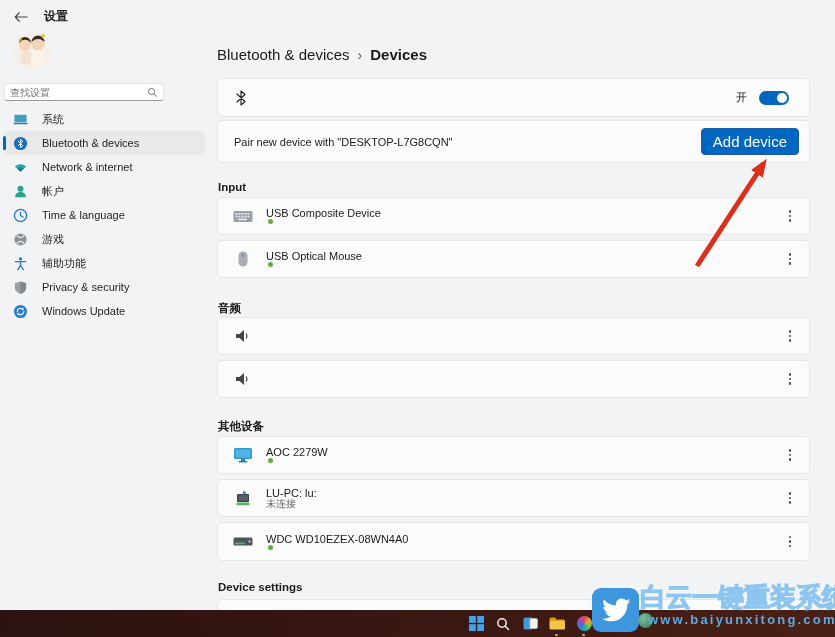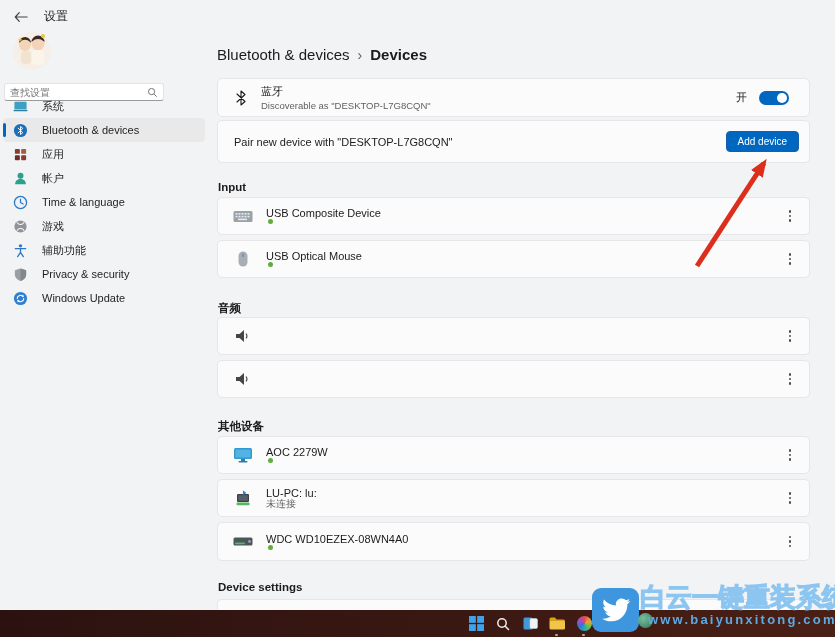--- a/index.html
+++ b/index.html
@@ -4,37 +4,37 @@
 <style>
   * { margin:0; padding:0; box-sizing:border-box; }
   html,body { width:835px; height:637px; overflow:hidden; }
   body {
     position:relative;
     font-family:"Liberation Sans","DejaVu Sans",sans-serif;
     background:#f2f3f5;
     color:#1b1b1b;
   }
   
-  .titlebar { position:absolute; top:8px; left:14px; display:flex; align-items:center; gap:16px; }
+  .titlebar { position:absolute; top:8px; left:14px; display:flex; align-items:center; gap:16px;font-weight:bold; }
   .back-btn { width:14px; height:12px; cursor:pointer; }
   .app-title { font-size:12px; color:#1b1b1b; }
 
   
   .avatar { position:absolute; left:12px; top:30px; width:40px; height:42px; }
   .searchbox {
     position:absolute; left:4px; top:83px; width:160px; height:18px;
     background:#fff; border:1px solid #e3e3e3; border-bottom:1px solid #9a9a9a;
     border-radius:3px; display:flex; align-items:center; padding:0 5px;
   }
   .searchbox input {
     flex:1; border:none; outline:none; font-size:10px; background:transparent;
     font-family:inherit; color:#333; min-width:0;
   }
   .searchbox input::placeholder { color:#767676; }
-  .nav { position:absolute; left:3px; top:94px; width:202px; }
+  .nav { position:absolute; left:3px; top:107px; width:202px; }
   .nav-item {
     position:relative; height:24px; display:flex; align-items:center;
     padding-left:10px; border-radius:4px; cursor:pointer;
   }
   .nav-item.selected { background:#e9e9ea; }
   .nav-pill {
     position:absolute; left:0; top:5px; width:3px; height:14px;
     border-radius:2px; background:#0067c0;
   }
   .nav-icon { width:15px; height:15px; margin-right:14px; flex:0 0 auto; display:flex; align-items:center; justify-content:center; }
@@ -55,21 +55,21 @@
   .bt-title { font-size:11px; color:#1b1b1b; }
   .bt-sub { font-size:9.5px; color:#616161; margin-top:1px; }
   .bt-right { margin-left:auto; display:flex; align-items:center; gap:12px; }
   .toggle-label { font-size:11px; color:#1b1b1b; }
   .toggle { width:30px; height:14px; border-radius:8px; background:#0067c0; position:relative; cursor:pointer; }
   .toggle-knob { position:absolute; right:2px; top:2px; width:10px; height:10px; border-radius:50%; background:#fff; }
 
   .pair-card { top:120px; height:43px; display:flex; align-items:center; padding:0 10px 0 16px; }
   .pair-text { font-size:11px; color:#1b1b1b; }
   .add-btn {
-    margin-left:auto; background:#0067c0; color:#fff; font-size:10px;
+    margin-left:auto; background:#0067c0; color:#fff; font-size:15px;
     padding:4px 11px; border-radius:4px; border:1px solid #1a5ea8; cursor:pointer;
     font-family:inherit;
   }
 
   .section-label { position:absolute; left:218px; font-size:11.5px; font-weight:700; color:#1b1b1b; }
 
   .dev-row { height:38px; display:flex; align-items:center; padding:0 10px 0 14px; }
   .dev-icon { width:22px; height:18px; margin-right:12px; display:flex; align-items:center; justify-content:center; flex:0 0 auto; }
   .dev-main { display:flex; flex-direction:column; justify-content:center; gap:0; }
   .dev-name { font-size:11px; color:#1b1b1b; line-height:11px; }
@@ -159,33 +159,31 @@
     <span class="nav-pill"></span>
     <span class="nav-icon">
       <svg width="15" height="15" viewBox="0 0 16 16">
           <circle cx="8" cy="8" r="7" fill="#1a6fbb"></circle>
           <path d="M5.5 5.5 L10.5 10.3 L8 12.3 L8 3.7 L10.5 5.7 L5.5 10.5" stroke="#fff" stroke-width="1" fill="none" stroke-linejoin="round" stroke-linecap="round"></path>
         </svg>
     </span>
     <span class="nav-label">Bluetooth &amp; devices</span>
   </div>
 
-
-
-  <div class="nav-item">
-    <span class="nav-icon">
-      <svg width="15" height="15" viewBox="0 0 16 16">
-          <rect x="2" y="2" width="5.3" height="5.3" rx="1" fill="#8a3c30"></rect>
-          <rect x="8.7" y="2" width="5.3" height="5.3" rx="1" fill="#a75b43"></rect>
-          <rect x="2" y="8.7" width="5.3" height="5.3" rx="1" fill="#6f2f26"></rect>
-          <rect x="8.7" y="8.7" width="5.3" height="5.3" rx="1" fill="#8a3c30"></rect>
-        </svg>
-    </span>
-    <span class="nav-label">应用</span>
-  </div>
+  <div class="nav-item">
+    <span class="nav-icon">
+      <svg width="15" height="15" viewBox="0 0 16 16">
+          <path d="M8 12.5 L2 6.8 A9 9 0 0 1 14 6.8 Z" fill="#27a4b8"></path>
+          <path d="M8 12.5 L4.5 9.2 A5 5 0 0 1 11.5 9.2 Z" fill="#1d7f92"></path>
+        </svg>
+    </span>
+    <span class="nav-label">Network &amp; internet</span>
+  </div>
+
+
 
   <div class="nav-item">
     <span class="nav-icon">
       <svg width="15" height="15" viewBox="0 0 16 16">
           <circle cx="8" cy="5" r="3.2" fill="#2aa08e"></circle>
           <path d="M2.2 14 a5.8 5.8 0 0 1 11.6 0 Z" fill="#2aa08e"></path>
         </svg>
     </span>
     <span class="nav-label">帐户</span>
   </div>
@@ -246,24 +244,20 @@
 <div class="breadcrumb">
   <span class="crumb-parent">Bluetooth &amp; devices</span>
   <span class="crumb-sep">›</span>
   <span class="crumb-current">Devices</span>
 </div>
 
 <div class="card bt-card">
   <svg class="bt-glyph" viewBox="0 0 14 16">
     <path d="M3 4 L11 11.5 L7 15 L7 1 L11 4.5 L3 12" stroke="#1b1b1b" stroke-width="1.1" fill="none" stroke-linejoin="round" stroke-linecap="round"></path>
   </svg>
-  <div>
-    <div class="bt-title">蓝牙</div>
-    <div class="bt-sub">Discoverable as "DESKTOP-L7G8CQN"</div>
-  </div>
   <div class="bt-right">
     <span class="toggle-label">开</span>
     <div class="toggle">
       <div class="toggle-knob"></div>
     </div>
   </div>
 </div>
 
 <div class="card pair-card">
   <span class="pair-text">Pair new device with "DESKTOP-L7G8CQN"</span>

